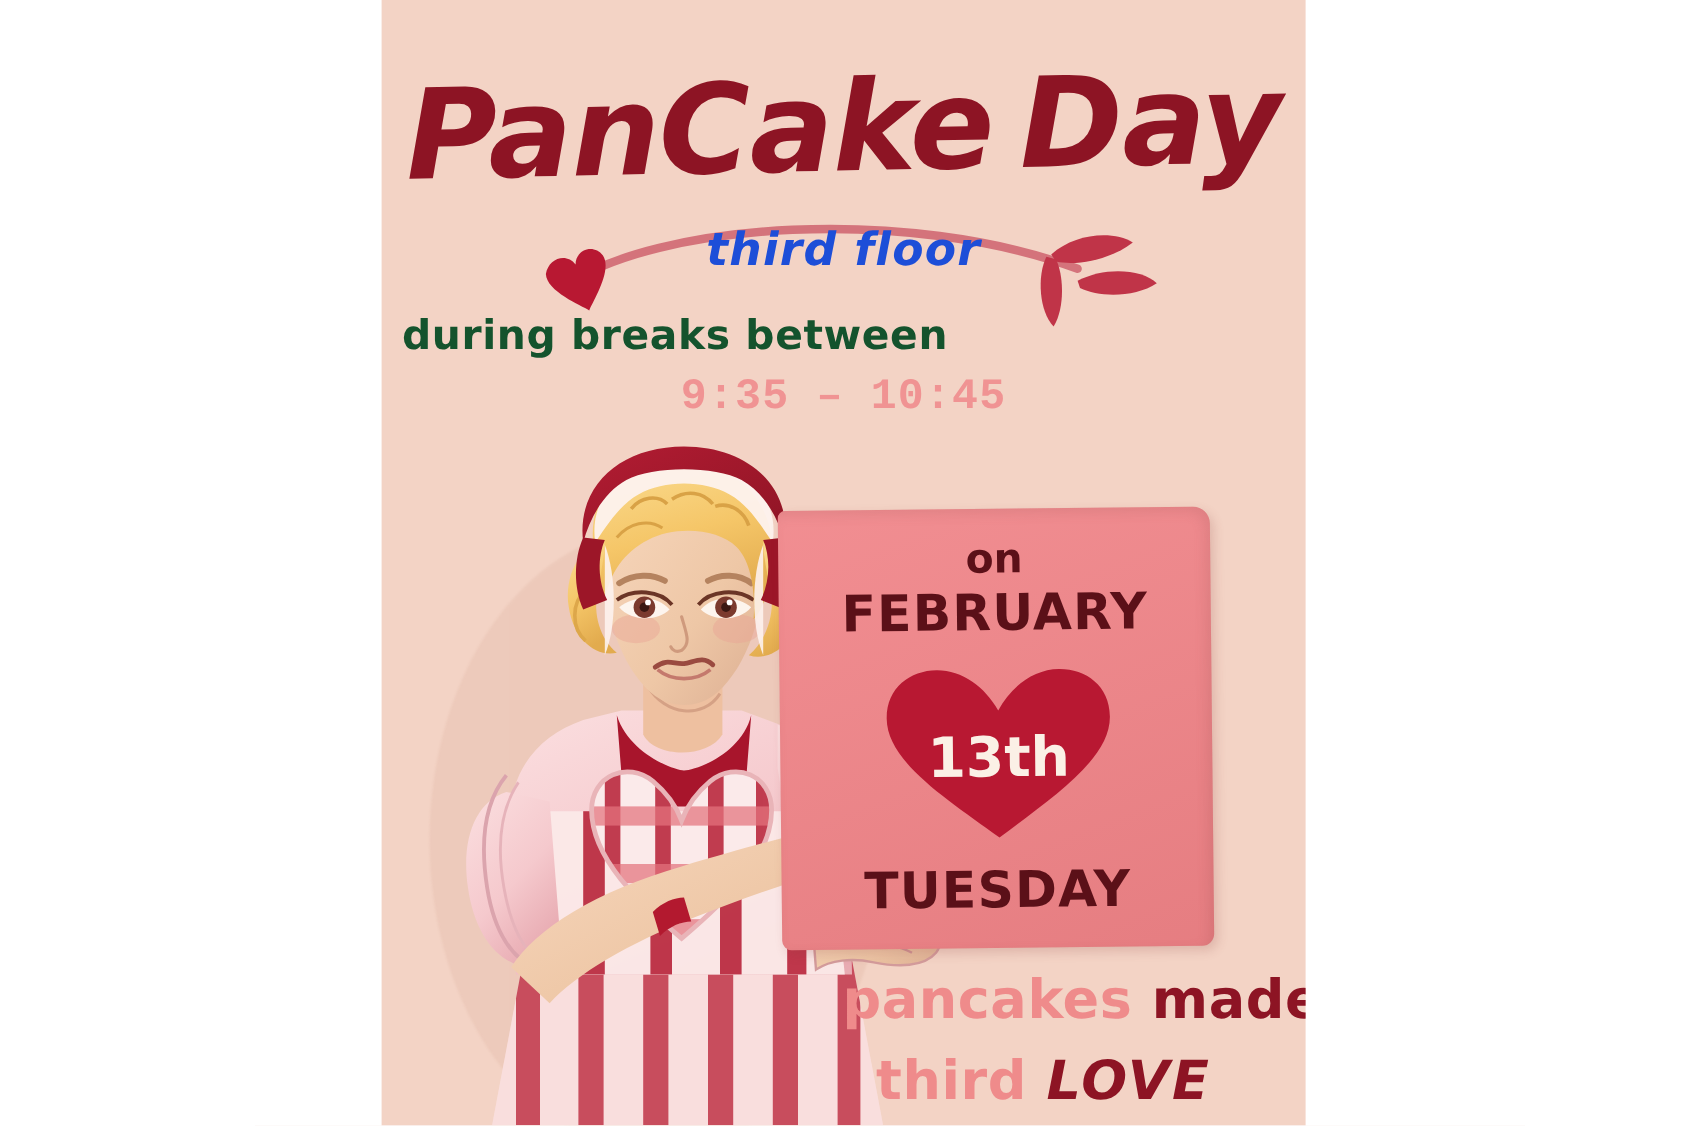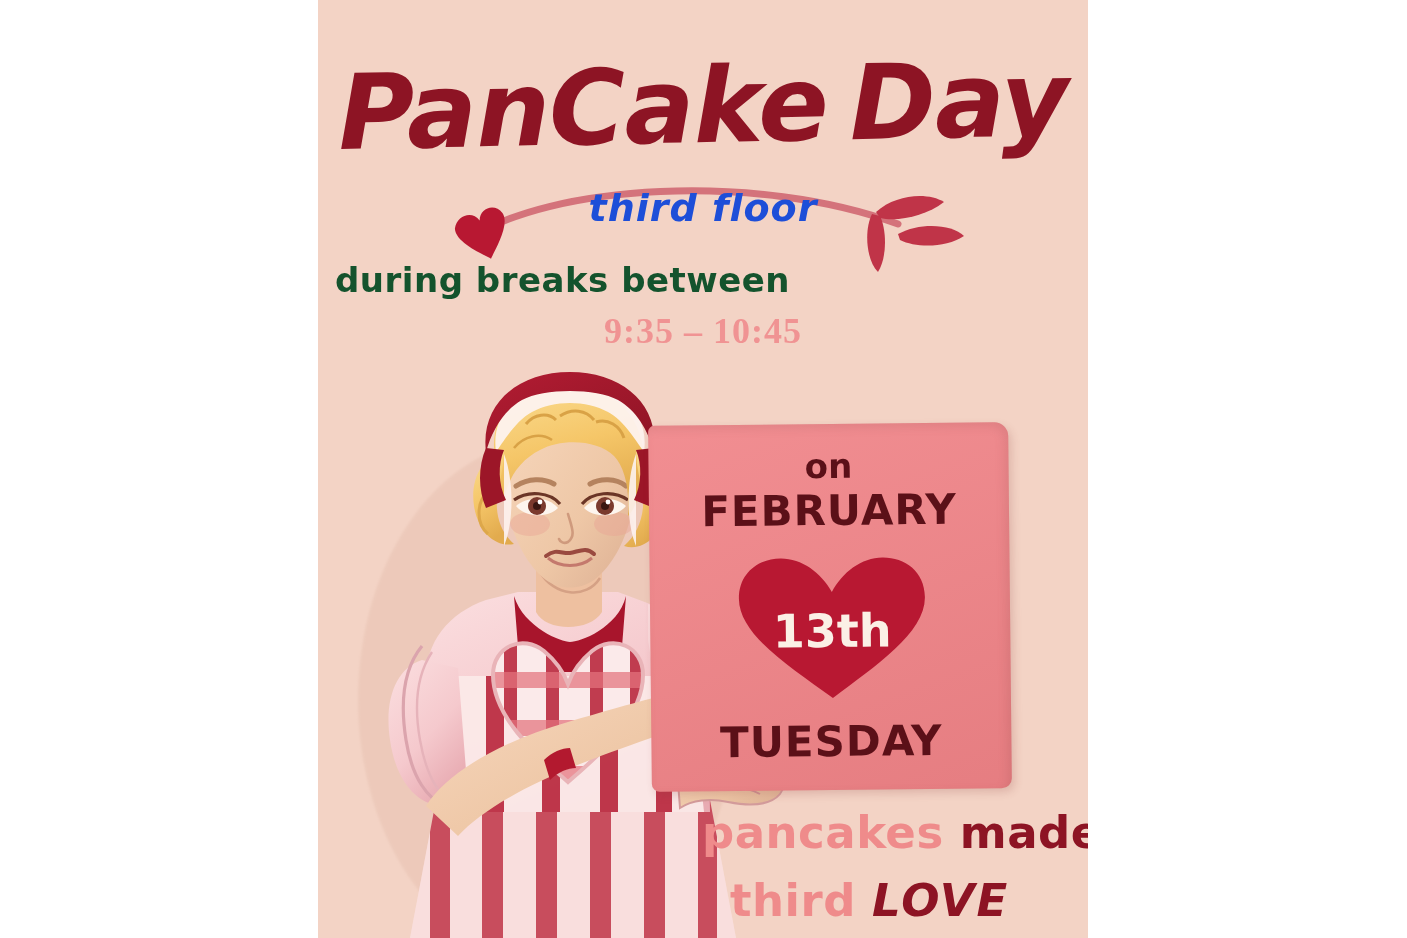--- a/index.html
+++ b/index.html
@@ -89,21 +89,21 @@
     color: #14532d;
     white-space: nowrap;
     margin-left: 17px;
   }
   .time {
     position: absolute;
     left: 0;
     top: 310px;
     width: 770px;
     text-align: center;
-    font-family: Liberation Serif, serif;
+    font-family: Liberation Mono, monospace;
     font-weight: 700;
     font-size: 36px;
     letter-spacing: 1px;
     color: #f09393;
     white-space: nowrap;
   }
 
   
   #illustration {
     position: absolute;

